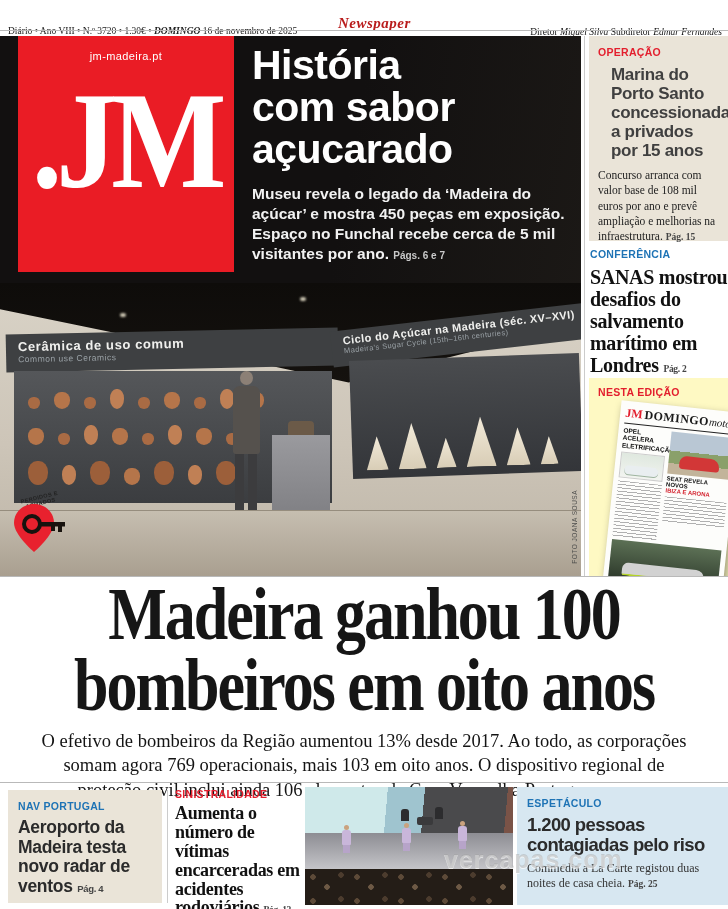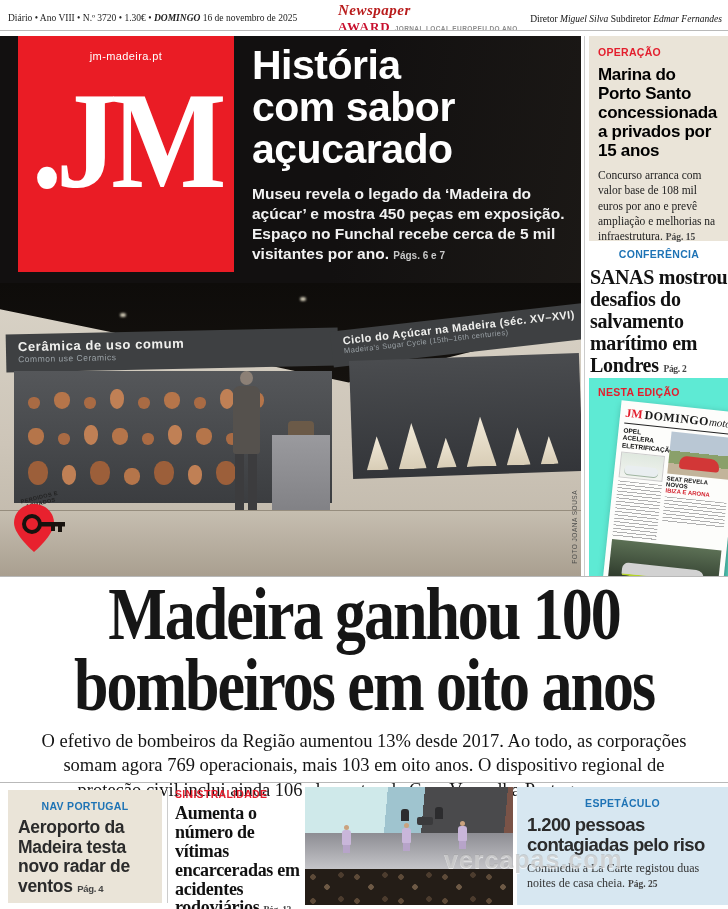--- a/index.html
+++ b/index.html
@@ -3,21 +3,21 @@
 <meta charset="utf-8">
 <style>
   * { margin:0; padding:0; box-sizing:border-box; }
   html,body { background:#ffffff; }
   .page {
     position:relative; width:728px; height:909px; margin:0 auto;
     background:#ffffff; overflow:hidden;
     font-family:"Liberation Sans", sans-serif; color:#1a1a1a;
   }
   
-  .masthead { position:absolute; left:0; top:2px; width:728px; height:30px; }
+  .masthead { position:absolute; left:0; top:15px; width:728px; height:30px; }
   .m-left { position:absolute; left:8px; top:11px; font-size:9.5px; color:#222;
             font-family:"Liberation Serif", serif; }
   .m-left .day { font-weight:bold; font-style:italic; }
   .m-center { position:absolute; left:296px; top:0px; width:240px; }
   .np-name { font-family:"Liberation Serif", serif; font-weight:bold; font-style:italic;
              font-size:15px; color:#b91c1c; letter-spacing:.5px; text-align:left; margin-left:42px; }
   .aw-row { display:flex; align-items:baseline; gap:4px; margin-left:42px; }
   .aw-word { font-family:"Liberation Serif", serif; font-weight:bold; font-size:13px;
              color:#c8102e; letter-spacing:1px; }
   .aw-tag { font-size:6.5px; font-weight:bold; color:#8d8d8d; letter-spacing:.4px; }
@@ -81,30 +81,30 @@
   .hero-text { position:absolute; left:252px; top:9px; width:322px; }
   .hero-text h1 { color:#ffffff; font-size:41px; font-weight:bold; line-height:1.02;
                   letter-spacing:-.5px; width:235px; }
   .hero-deck { margin-top:14px; width:318px; color:#f2f2f2; font-size:15.5px;
                font-weight:bold; line-height:1.28; }
   .hero-deck .pref { font-size:10px; color:#c9c9c9; font-weight:bold; }
   .vline-main { position:absolute; left:584px; top:36px; width:1px; height:540px; background:#cccccc; }
   
   .sb { position:absolute; left:589px; width:139px; }
   .kicker { font-size:10.5px; font-weight:bold; letter-spacing:.3px; }
-  .k-red { color:#e31e2d; } .k-blue { color:#1e73b5;text-align:center; }
+  .k-red { color:#e31e2d; } .k-blue { color:#1e73b5; }
   .op { top:36px; height:205px; background:#eae4d8; padding:10px 9px; }
-  .op h2 { font-size:17px; font-weight:bold; color:#000000; line-height:1.12;
-           letter-spacing:-.3px; margin:7px 0 8px; }
+  .op h2 { font-size:17px; font-weight:bold; color:#404040; line-height:1.12;
+           letter-spacing:-.3px; margin:7px 13px 8px; }
   .op p { font-family:"Liberation Serif", serif; font-size:11.5px; line-height:1.32; color:#222; }
   .pref { font-size:9.5px; color:#444; font-weight:bold; }
   .conf { top:248px; padding:0 0 0 1px; }
   .conf h2 { font-family:"Liberation Serif", serif; font-size:20px; font-weight:bold;
              color:#111; line-height:1.1; margin-top:6px; letter-spacing:-.3px; }
-  .nesta { top:378px; height:198px; background:#5eead4; padding:8px 9px; overflow:hidden; }
+  .nesta { top:378px; height:198px; background:#fef9c3; padding:8px 9px; overflow:hidden; }
   .mag { width:120px; height:178px; background:#fdfdfb; margin:8px 0 0 14px;
          transform:rotate(6deg); box-shadow:3px 4px 8px rgba(0,0,0,.4); padding:5px 5px; }
   .mag-head { display:flex; align-items:baseline; border-bottom:1.5px solid #222; padding-bottom:2px; }
   .mag-jm { color:#e31e2d; font-family:"Liberation Serif", serif; font-weight:bold; font-size:12px; }
   .mag-dom { font-family:"Liberation Serif", serif; font-weight:bold; font-size:12px;
              letter-spacing:.5px; margin-left:2px; }
   .mag-mot { font-family:"Liberation Serif", serif; font-style:italic; font-size:11px;
              margin-left:auto; color:#222; }
   .mag-body { display:flex; gap:4px; margin-top:3px; }
   .mag-colL { width:40%; }

